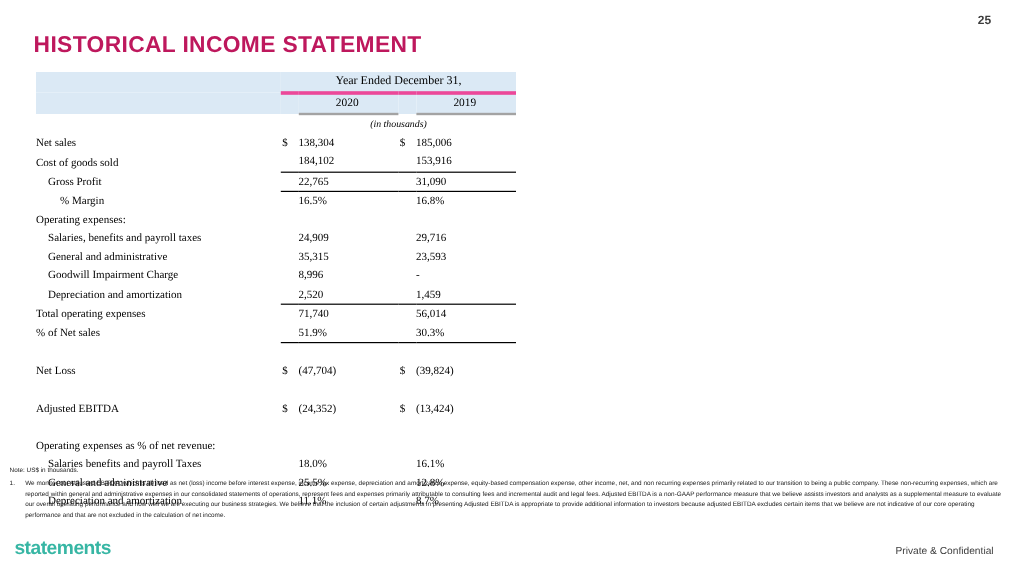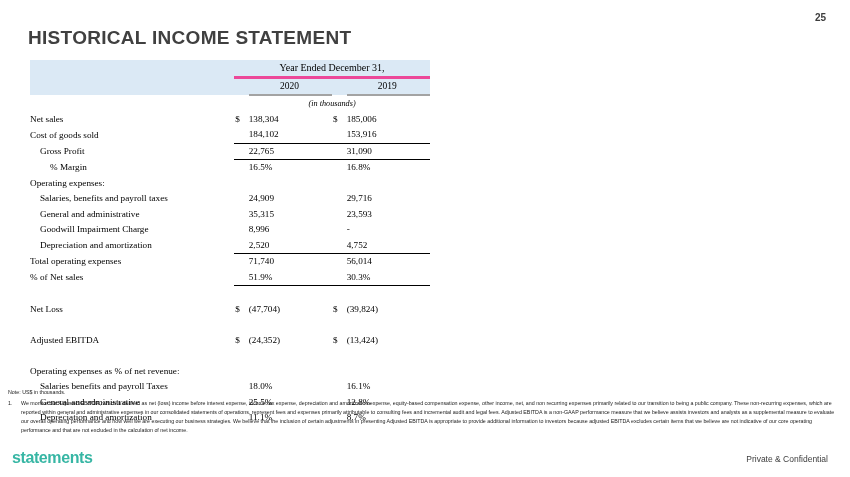--- a/index.html
+++ b/index.html
@@ -30,21 +30,21 @@
     color: #3d3d3d;
   }
   .slide-title {
     position: absolute;
     top: 27px;
     left: 28px;
     font-family: "Liberation Sans", sans-serif;
     font-size: 19px;
     font-weight: bold;
     letter-spacing: 0.3px;
-    color: #404040;
+    color: #be185d;
   }
   .table-wrap {
     position: absolute;
     top: 60px;
     left: 30px;
     width: 400px;
   }
   table.fin {
     border-collapse: collapse;
     font-size: 9.2px;
@@ -241,21 +241,21 @@
             <td class="cur"></td>
             <td class="num">8,996</td>
             <td class="cur"></td>
             <td class="num">-</td>
           </tr>
           <tr>
             <td class="indent1">Depreciation and amortization</td>
             <td class="cur u-single"></td>
             <td class="num u-single">2,520</td>
             <td class="cur u-single"></td>
-            <td class="num u-single">4,752</td>
+            <td class="num u-single">1,459</td>
           </tr>
           <tr>
             <td class="">Total operating expenses</td>
             <td class="cur"></td>
             <td class="num">71,740</td>
             <td class="cur"></td>
             <td class="num">56,014</td>
           </tr>
           <tr>
             <td class="">% of Net sales</td>

